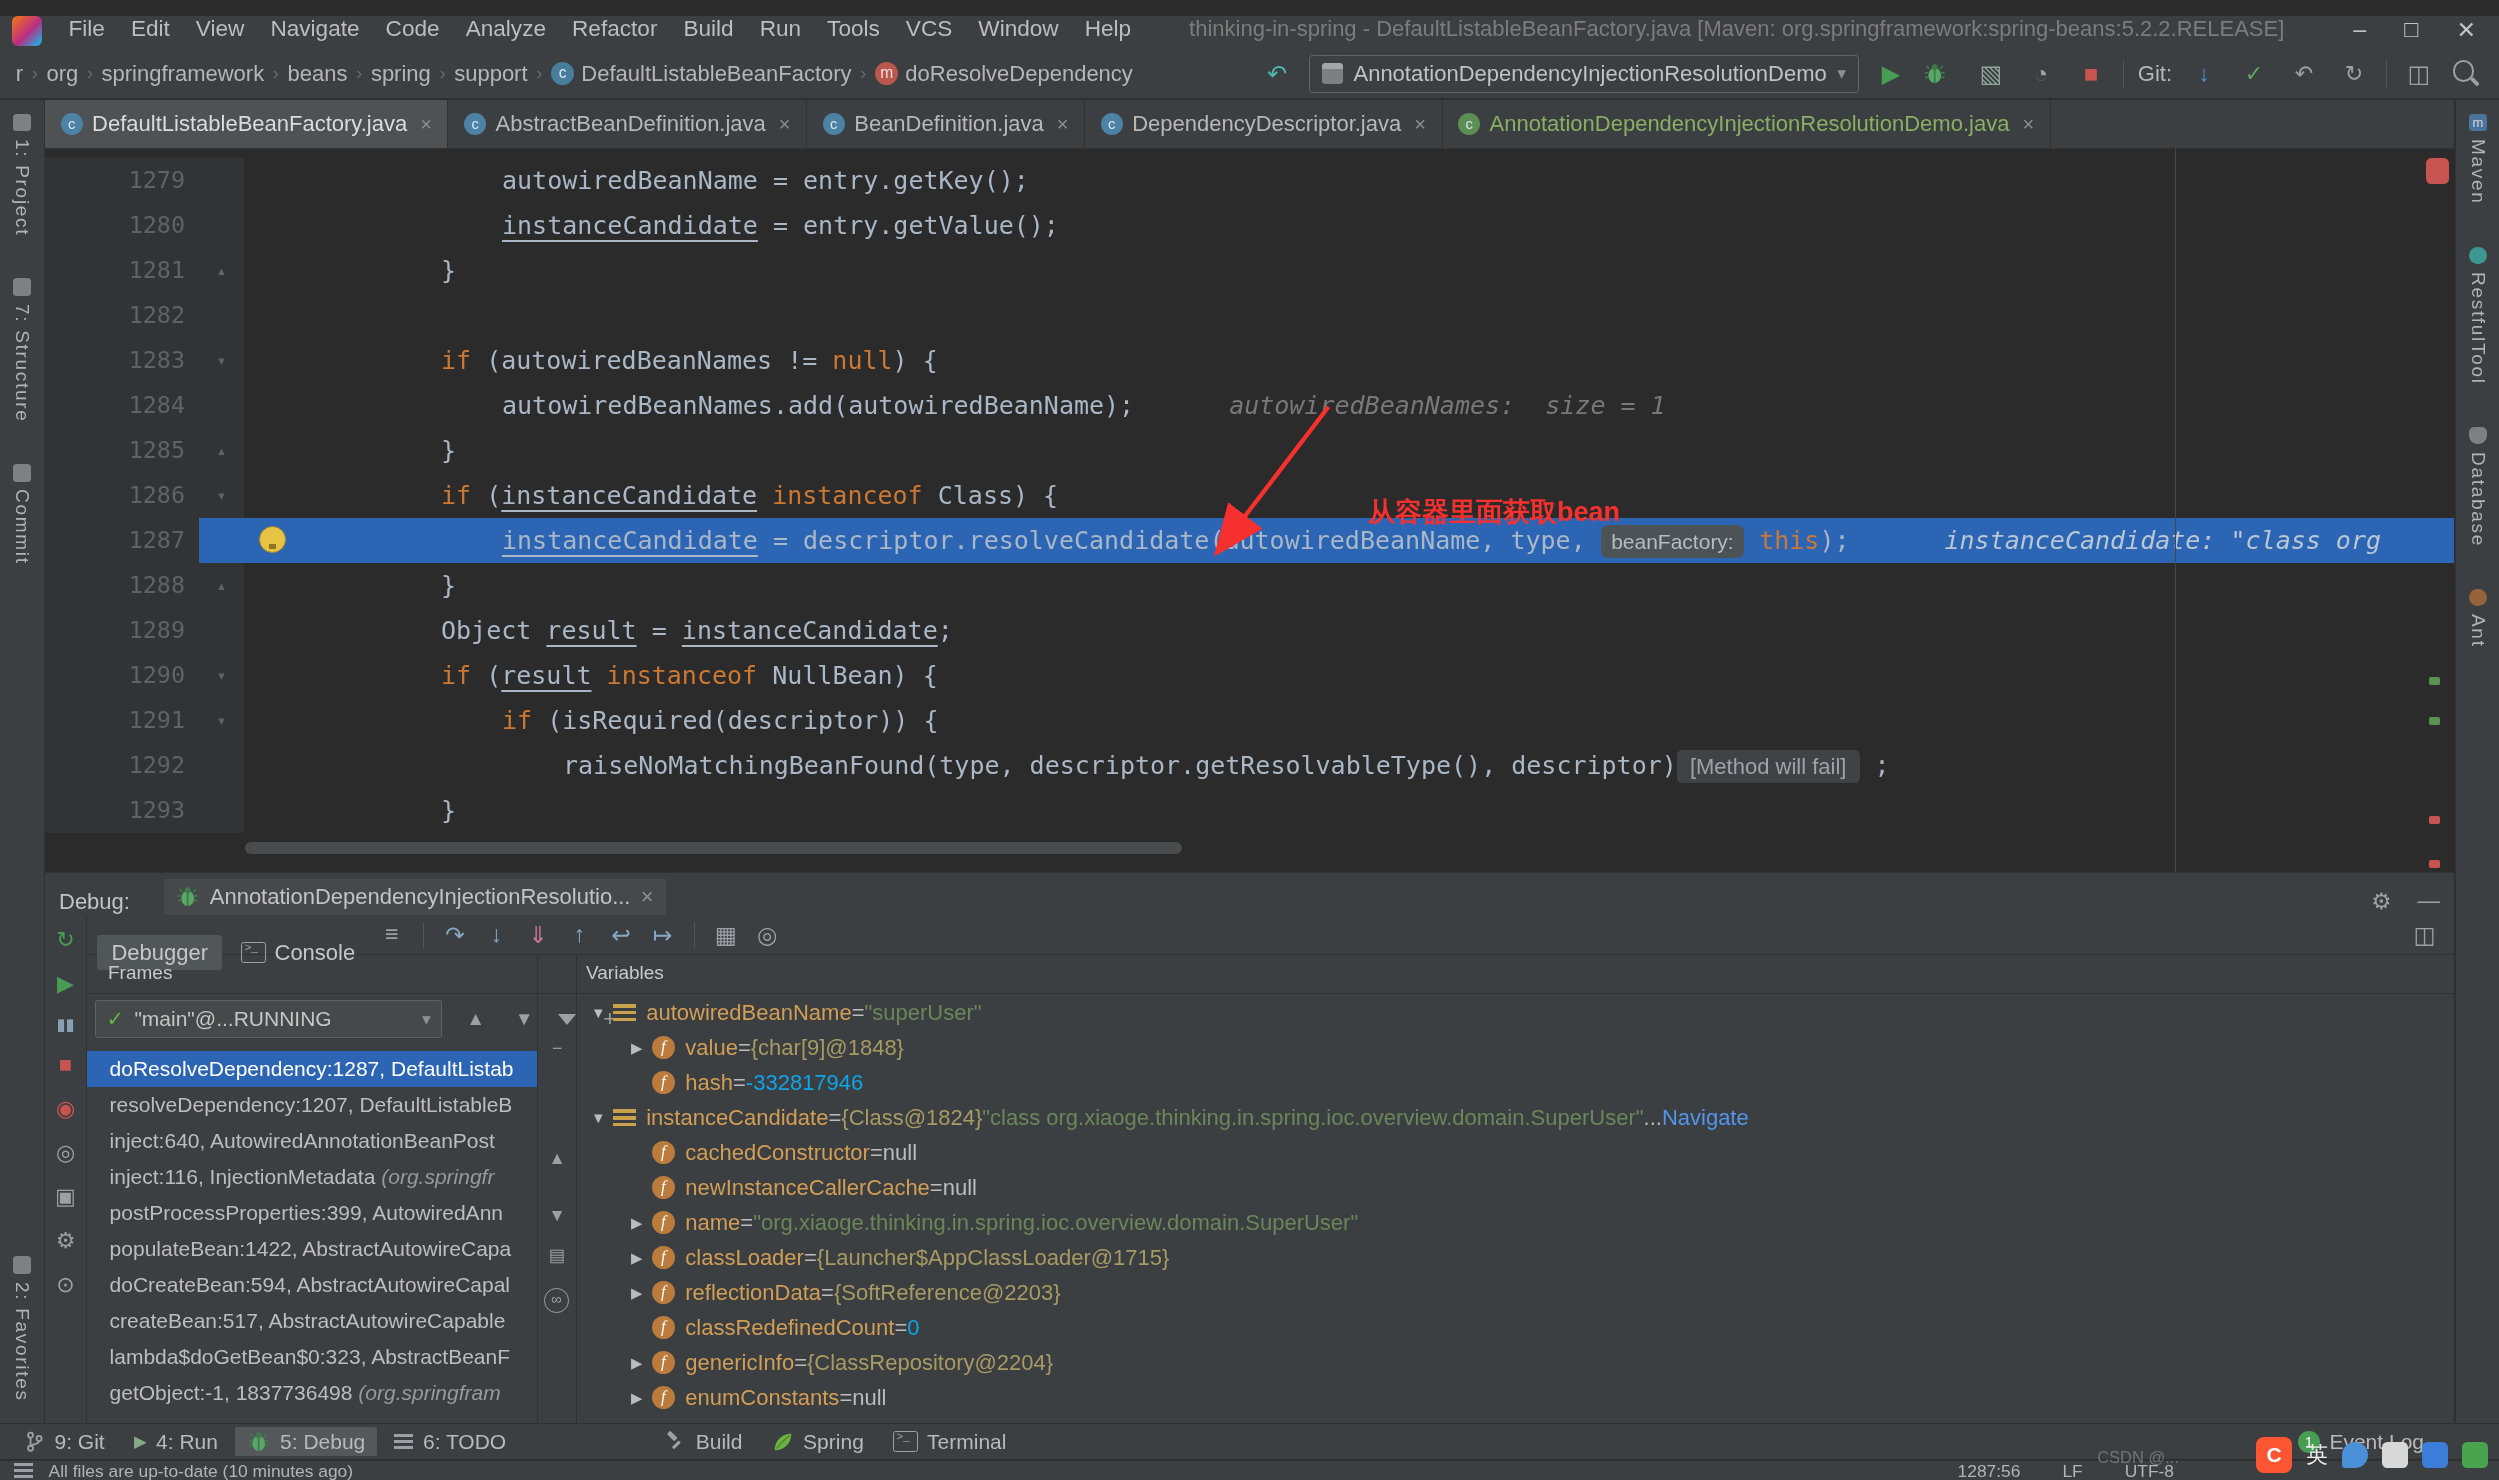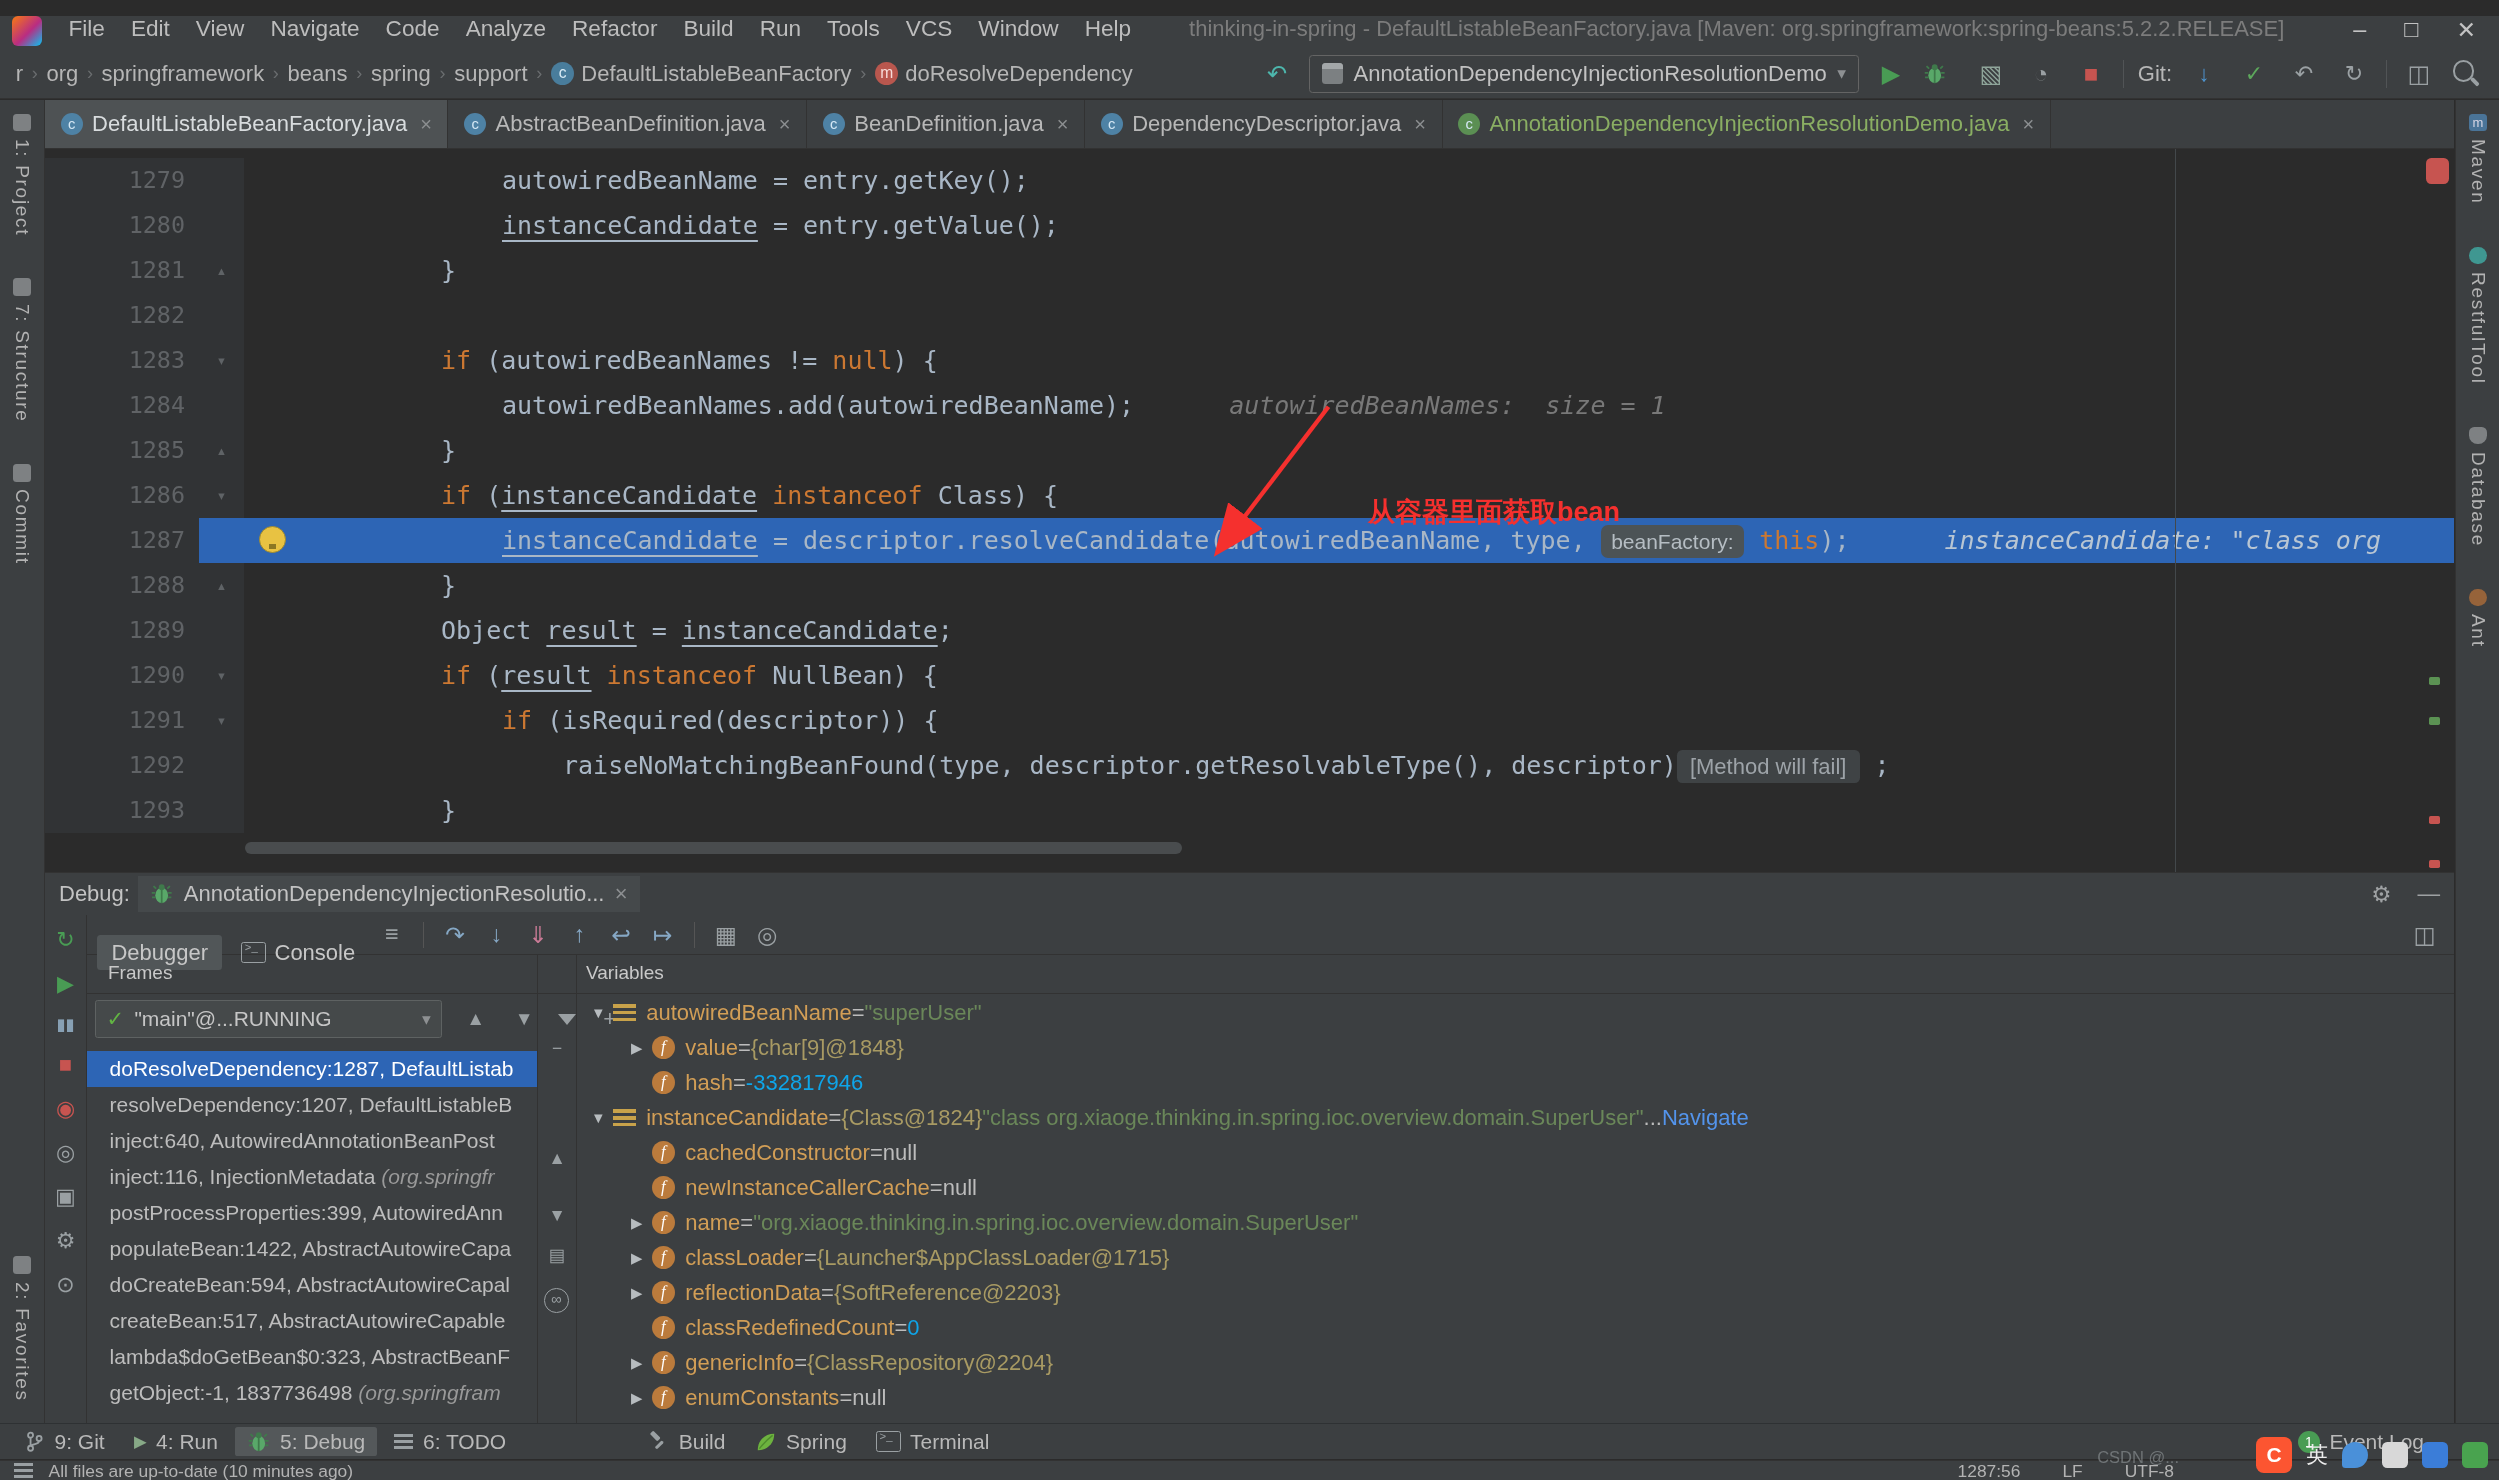--- a/index.html
+++ b/index.html
@@ -88,22 +88,22 @@
   #hscroll{position:absolute;left:200px;top:693px;width:937px;height:12px;background:#494c4e;border-radius:6px;}
   #cn-note{position:absolute;left:1323px;top:345px;color:#f5302e;font-size:27px;font-weight:bold;}
   #arrowsvg{position:absolute;left:0;top:0;pointer-events:none;}
   .stripe-badge{position:absolute;right:5.2px;top:8.7px;width:22.6px;height:26px;background:#c75450;border-radius:5.2px;}
   .smark{position:absolute;right:14px;width:11.3px;height:7.8px;border-radius:1.7px;}
   .smark.g{background:#5b9253;} .smark.r{background:#c75450;}
 
   
   #debug{position:absolute;left:45px;top:872px;width:2409px;height:551px;background:#3c3f41;
          border-top:0.9px solid #323232;box-sizing:border-box;}
-  #dbg-header{position:absolute;left:0;top:0;right:0;height:42px;display:flex;align-items:center;
-              padding:0 14px;gap:8px;font-size:22px;color:#c3c3c3;}
+  #dbg-header{position:absolute;left:0;top:0;right:0;height:42px;display:flex;align-items:flex-end;
+              padding:0 14px;gap:34px;font-size:22px;color:#c3c3c3;}
   #dbg-session{display:flex;align-items:center;gap:10.4px;background:#45494b;height:36px;padding:0 12px;}
   #dbg-header-right{margin-left:auto;display:flex;gap:26px;color:#9ea1a3;font-size:22.6px;}
   #dbg-toolbar{position:absolute;left:42px;top:42px;right:0;height:40px;border-bottom:0.9px solid #323232;
                display:flex;align-items:center;gap:3.5px;padding:0 10.4px;box-sizing:border-box;}
   .dtab{display:flex;align-items:center;gap:8.7px;padding:4.3px 14px;font-size:22px;color:#c7c7c7;border-radius:3.5px;margin-top:36px;}
   .dtab.sel{background:#515658;}
   .step{width:38px;text-align:center;font-size:23.4px;color:#86a8c5;}
   .step.red{color:#c97a96;} .step.gray{color:#9aa0a3;}
   .vsep{width:0.9px;height:26px;background:#555;margin:0 8.7px;}
   #dbg-strip{position:absolute;left:0;top:42px;bottom:0;width:42px;border-right:0.9px solid #323232;
@@ -136,21 +136,21 @@
          background:repeating-linear-gradient(to bottom,#c8a24a 0 3.5px,transparent 3.5px 7px);}
   .ficon{width:23.4px;height:23.4px;border-radius:50%;background:#bb7b3c;color:#fff;margin:0 10.4px 0 0;flex:none;
          display:flex;align-items:center;justify-content:center;font:italic 16.5px "Liberation Serif",serif;}
   .vname{color:#d29e56;}
   .v-eq{color:#bcbcbc;} .v-str{color:#6a8759;} .v-ref{color:#a89a63;text-align:right;}
   .v-num{color:#0ea5e9;} .v-null{color:#bcbcbc;} .v-link{color:#5394ec;}
 
   
   #status1{position:absolute;left:0;top:1423px;width:100%;height:36px;background:#3c3f41;
            border-top:0.9px solid #2e3133;display:flex;align-items:center;font-size:21px;color:#b9b9b9;
-           padding:0 12px;box-sizing:border-box;gap:5px;}
+           padding:0 12px;box-sizing:border-box;gap:22px;}
   .sbtn{display:flex;align-items:center;gap:9.5px;padding:2.6px 12px;border-radius:2.6px;white-space:nowrap;}
   .sbtn.sel{background:#54585a;}
   #sb-mid{margin-left:113px;display:flex;gap:5.2px;}
   #sb-right{margin-left:auto;display:flex;gap:5.2px;padding-right:52px;}
   .evt-badge{width:22px;height:22px;border-radius:50%;background:#499c54;color:#fff;font-size:14px;
              display:flex;align-items:center;justify-content:center;}
   #status2{position:absolute;left:0;top:1460px;width:100%;height:21px;background:#3c3f41;
            border-top:0.9px solid #323232;display:flex;align-items:center;font-size:17.4px;color:#b3b3b3;
            padding:0 14px;box-sizing:border-box;}
   #s2-right{margin-left:auto;display:flex;gap:42px;padding-right:312px;}

